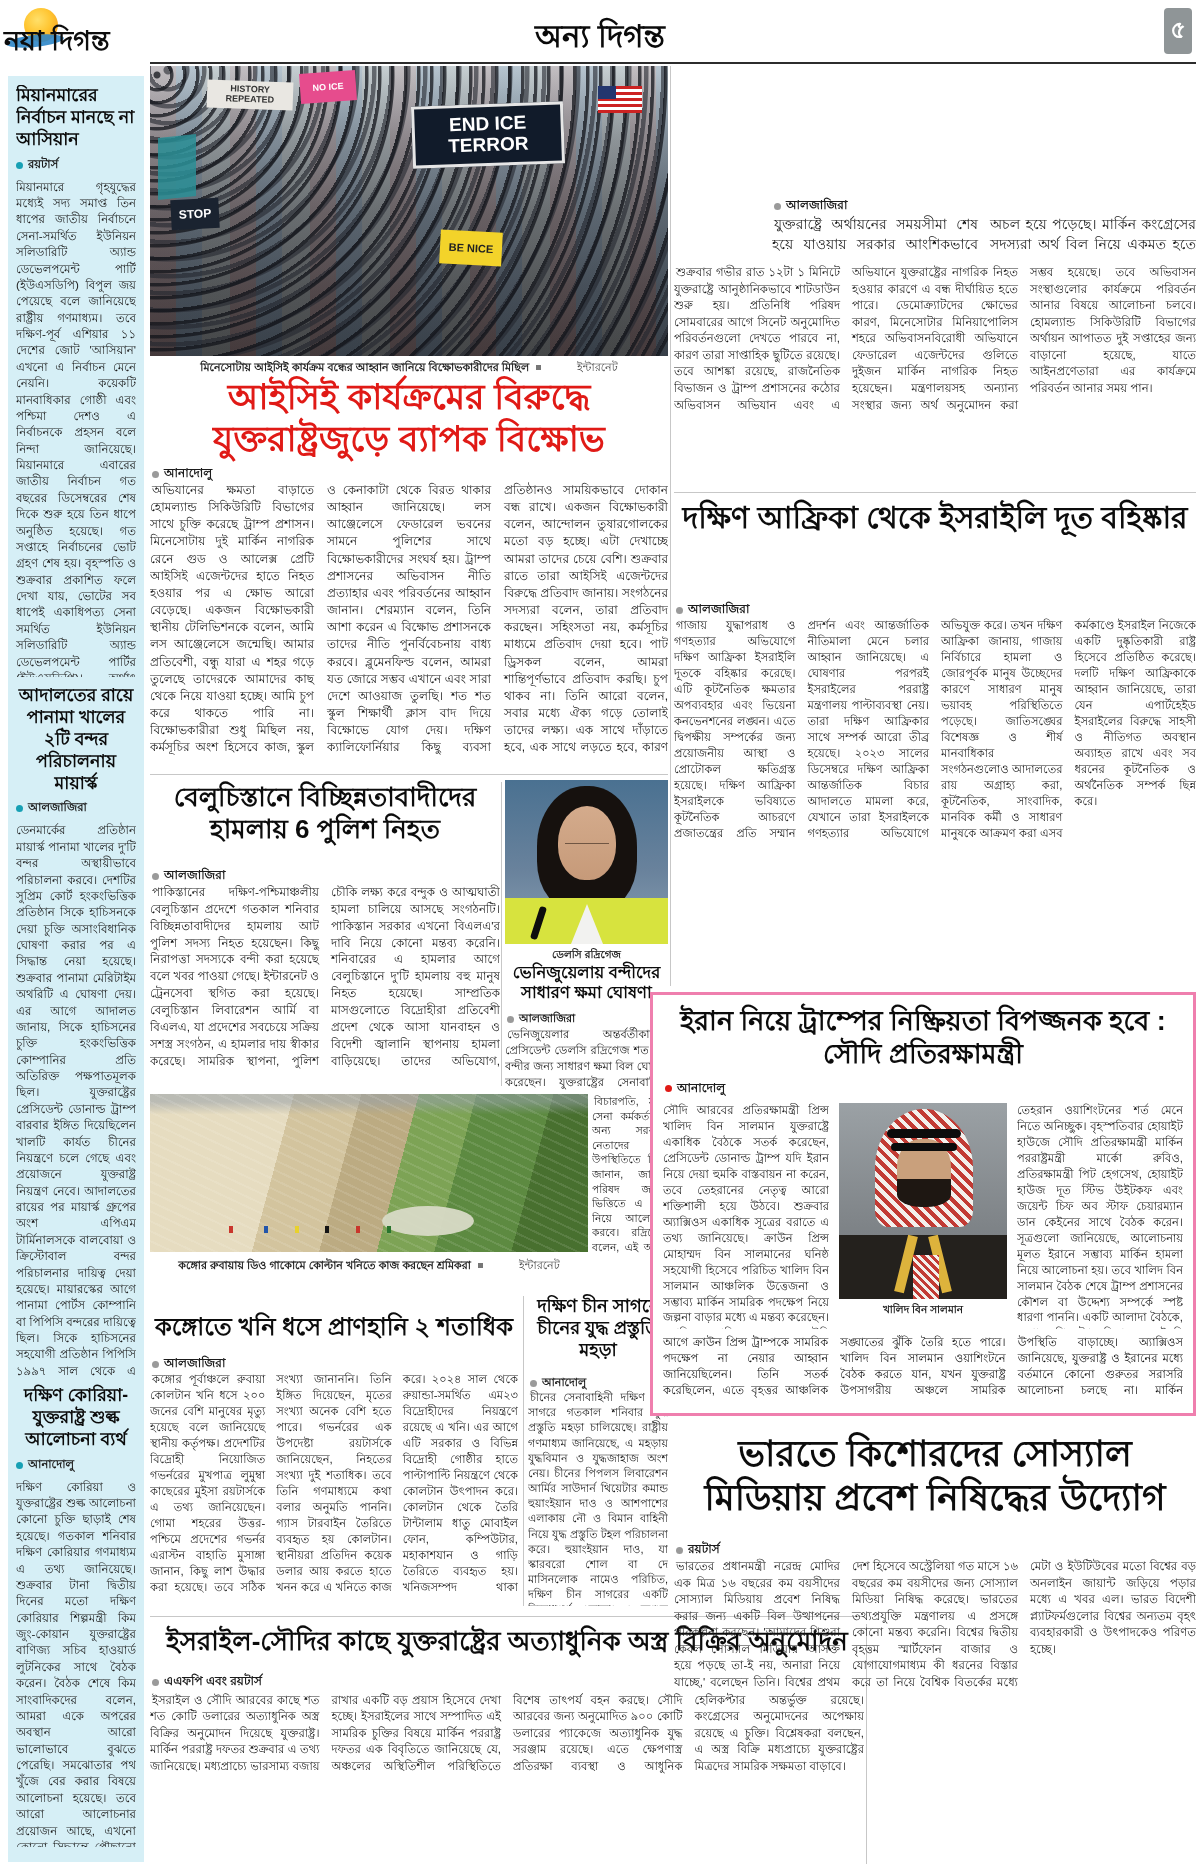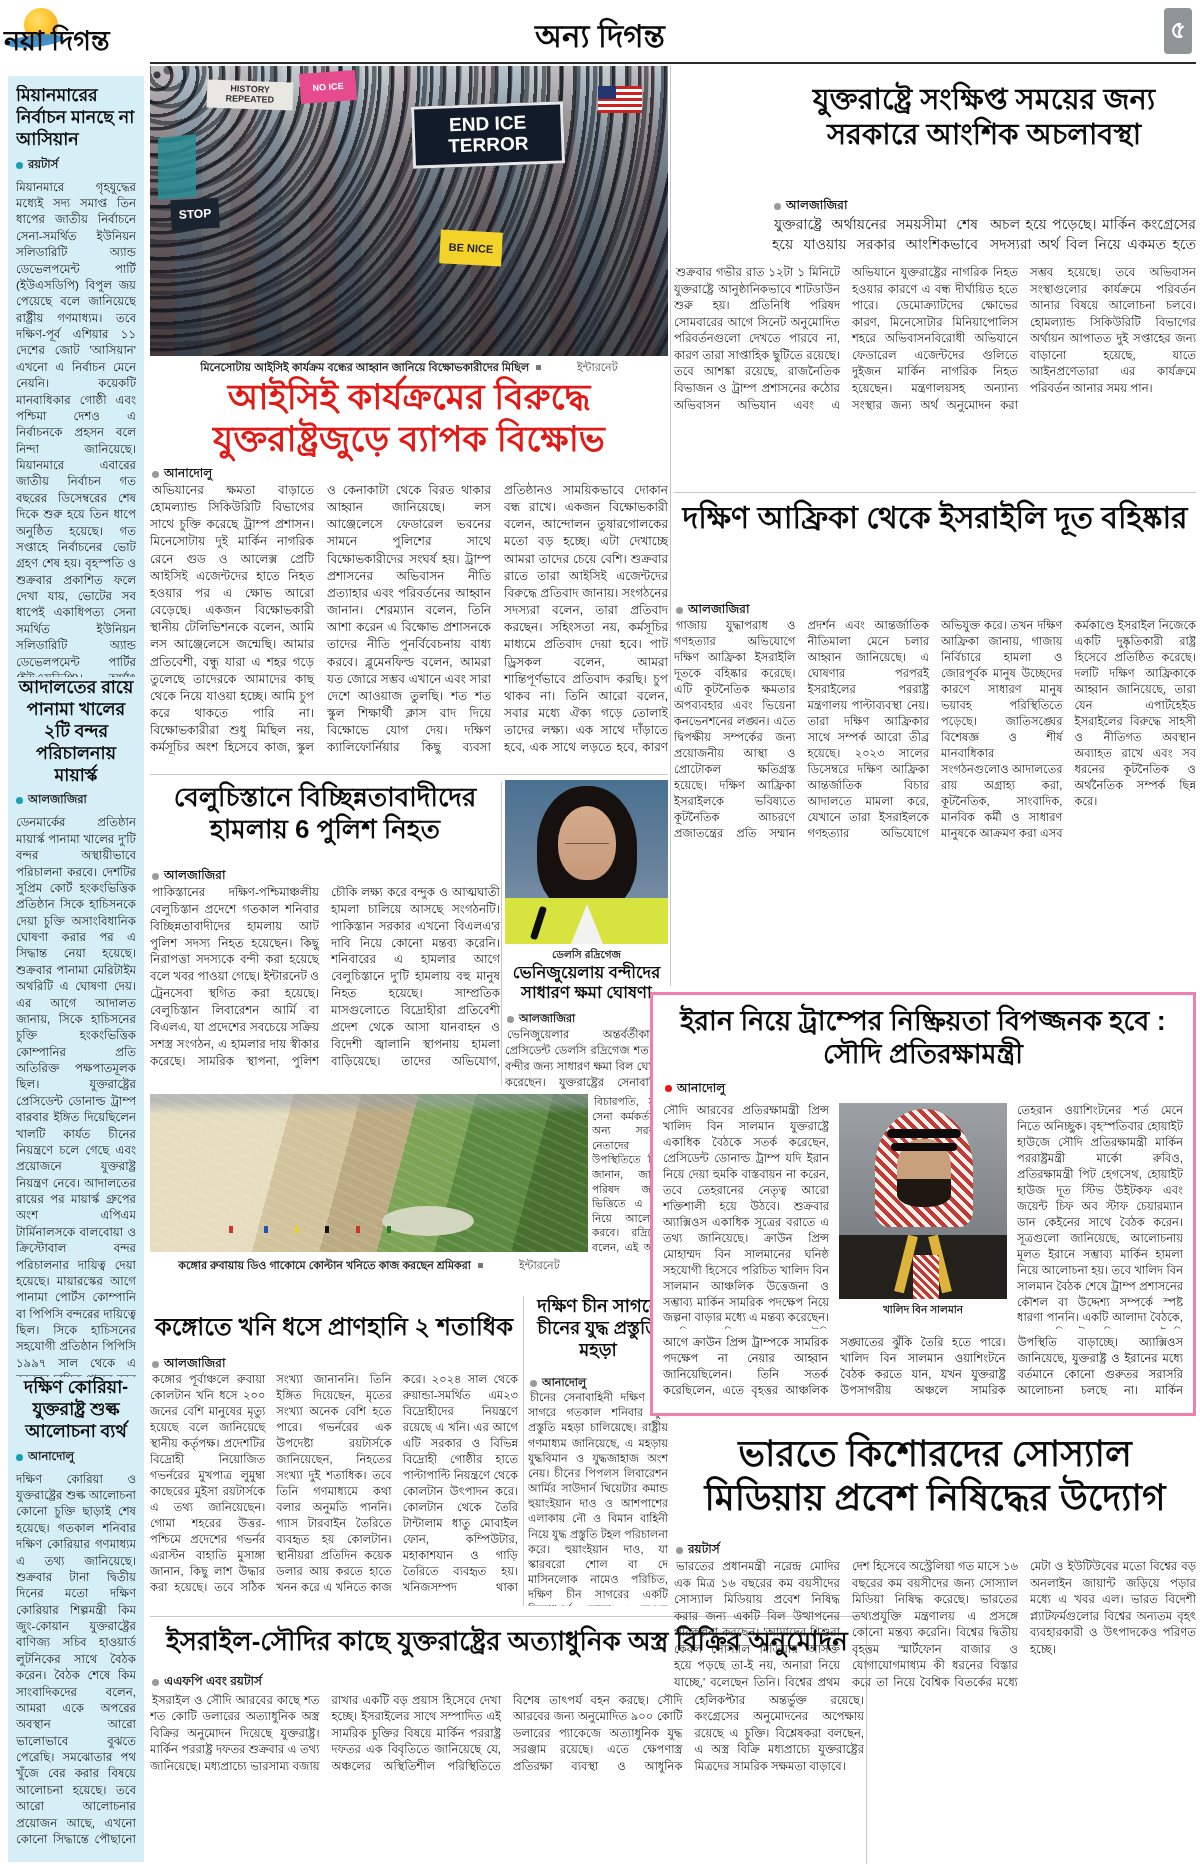--- a/index.html
+++ b/index.html
@@ -30,21 +30,21 @@
   .cap { font-size:11px; font-weight:700; color:#222; text-align:center; line-height:1.3; }
   .cap .sq { display:inline-block; width:5px; height:5px; background:#777; margin:0 5px 1px 7px; }
   .cap .credit { color:#444; font-weight:400;margin-left:31px; }
   .vline { position:absolute; width:1px; background:#c7c7c7; }
   .hline { position:absolute; height:1px; background:#c7c7c7; }
 
   
   .sidebar { position:absolute; left:8px; top:76px; width:136px; height:1786px; background:#d6eff6; padding:9px 8px; }
   .sb-art { overflow:hidden; }
   .sb-hl { font-size:17.5px; font-weight:800; line-height:1.25; color:#0b0b0b; margin-bottom:5px; }
-  .sb-hl.ctr { text-align:center; }
+  .sb-hl.ctr { text-align:center;margin-top:8px; }
   .sb-body { font-size:11.7px; line-height:1.4; text-align:justify; color:#1b1b1b; margin-top:4px; }
   .sidebar .byline { font-size:11.5px; }
 
   
   .photo { position:absolute; overflow:hidden; }
   .photo-lead { left:150px; top:66px; width:518px; height:290px;
     background:
       repeating-radial-gradient(circle at 7px 9px, rgba(18,20,26,.75) 0 3px, rgba(0,0,0,0) 4px 13px),
       repeating-radial-gradient(circle at 18px 4px, rgba(35,38,46,.6) 0 4px, rgba(0,0,0,0) 5px 17px),
       repeating-linear-gradient(90deg, rgba(190,60,50,.10) 0 26px, rgba(70,120,180,.10) 26px 52px, rgba(230,220,200,.08) 52px 80px),
@@ -273,21 +273,20 @@
   <div class="hl arms-hl">ইসরাইল-সৌদির কাছে যুক্তরাষ্ট্রের অত্যাধুনিক অস্ত্র বিক্রির অনুমোদন</div>
   <div class="byline arms-byline">
       <span class="b-dot"></span>
       <span>এএফপি এবং রয়টার্স</span>
     </div>
   <div class="bodytxt arms-body">ইসরাইল ও সৌদি আরবের কাছে শত শত কোটি ডলারের অত্যাধুনিক অস্ত্র বিক্রির অনুমোদন দিয়েছে যুক্তরাষ্ট্র। মার্কিন পররাষ্ট্র দফতর শুক্রবার এ তথ্য জানিয়েছে। মধ্যপ্রাচ্যে ভারসাম্য বজায় রাখার একটি বড় প্রয়াস হিসেবে দেখা হচ্ছে। ইসরাইলের সাথে সম্পাদিত এই সামরিক চুক্তির বিষয়ে মার্কিন পররাষ্ট্র দফতর এক বিবৃতিতে জানিয়েছে যে, অঞ্চলের অস্থিতিশীল পরিস্থিতিতে বিশেষ তাৎপর্য বহন করছে। সৌদি আরবের জন্য অনুমোদিত ৯০০ কোটি ডলারের প্যাকেজে অত্যাধুনিক যুদ্ধ সরঞ্জাম রয়েছে। এতে ক্ষেপণাস্ত্র প্রতিরক্ষা ব্যবস্থা ও আধুনিক হেলিকপ্টার অন্তর্ভুক্ত রয়েছে। কংগ্রেসের অনুমোদনের অপেক্ষায় রয়েছে এ চুক্তি। বিশ্লেষকরা বলছেন, এ অস্ত্র বিক্রি মধ্যপ্রাচ্যে যুক্তরাষ্ট্রের মিত্রদের সামরিক সক্ষমতা বাড়াবে।</div>
   <div class="vline" style="left:866px;top:1624px;height:240px"></div>
 
   <div class="vline" style="left:670px;top:66px;height:920px"></div>
 
-  <div class="hl shutdown-hl">যুক্তরাষ্ট্রে সংক্ষিপ্ত সময়ের জন্য সরকারে আংশিক অচলাবস্থা</div>
   <div class="byline shutdown-byline">
       <span class="b-dot"></span>
       <span>আলজাজিরা</span>
     </div>
   <div class="bodytxt shutdown-intro">যুক্তরাষ্ট্রে অর্থায়নের সময়সীমা শেষ হয়ে যাওয়ায় সরকার আংশিকভাবে অচল হয়ে পড়েছে। মার্কিন কংগ্রেসের সদস্যরা অর্থ বিল নিয়ে একমত হতে পারেননি।</div>
   <div class="bodytxt shutdown-body">শুক্রবার গভীর রাত ১২টা ১ মিনিটে যুক্তরাষ্ট্রে আনুষ্ঠানিকভাবে শাটডাউন শুরু হয়। প্রতিনিধি পরিষদ সোমবারের আগে সিনেট অনুমোদিত পরিবর্তনগুলো দেখতে পারবে না, কারণ তারা সাপ্তাহিক ছুটিতে রয়েছে। তবে আশঙ্কা রয়েছে, রাজনৈতিক বিভাজন ও ট্রাম্প প্রশাসনের কঠোর অভিবাসন অভিযান এবং এ অভিযানে যুক্তরাষ্ট্রের নাগরিক নিহত হওয়ার কারণে এ বন্ধ দীর্ঘায়িত হতে পারে। ডেমোক্র্যাটদের ক্ষোভের কারণ, মিনেসোটার মিনিয়াপোলিস শহরে অভিবাসনবিরোধী অভিযানে ফেডারেল এজেন্টদের গুলিতে দুইজন মার্কিন নাগরিক নিহত হয়েছেন। মন্ত্রণালয়সহ অন্যান্য সংস্থার জন্য অর্থ অনুমোদন করা সম্ভব হয়েছে। তবে অভিবাসন সংস্থাগুলোর কার্যক্রমে পরিবর্তন আনার বিষয়ে আলোচনা চলবে। হোমল্যান্ড সিকিউরিটি বিভাগের অর্থায়ন আপাতত দুই সপ্তাহের জন্য বাড়ানো হয়েছে, যাতে আইনপ্রণেতারা এর কার্যক্রমে পরিবর্তন আনার সময় পান।</div>
 
   <div class="hline" style="left:674px;top:492px;width:522px"></div>
 
   <div class="hl sa-hl">দক্ষিণ আফ্রিকা থেকে ইসরাইলি দূত বহিষ্কার</div>

